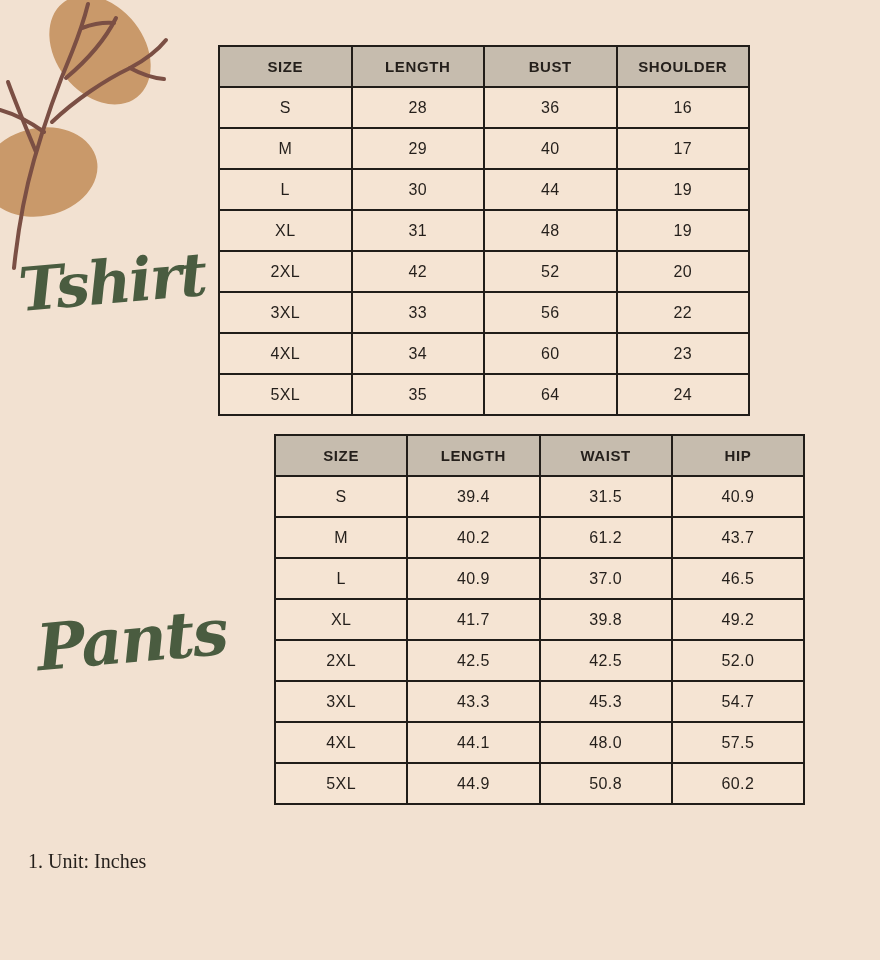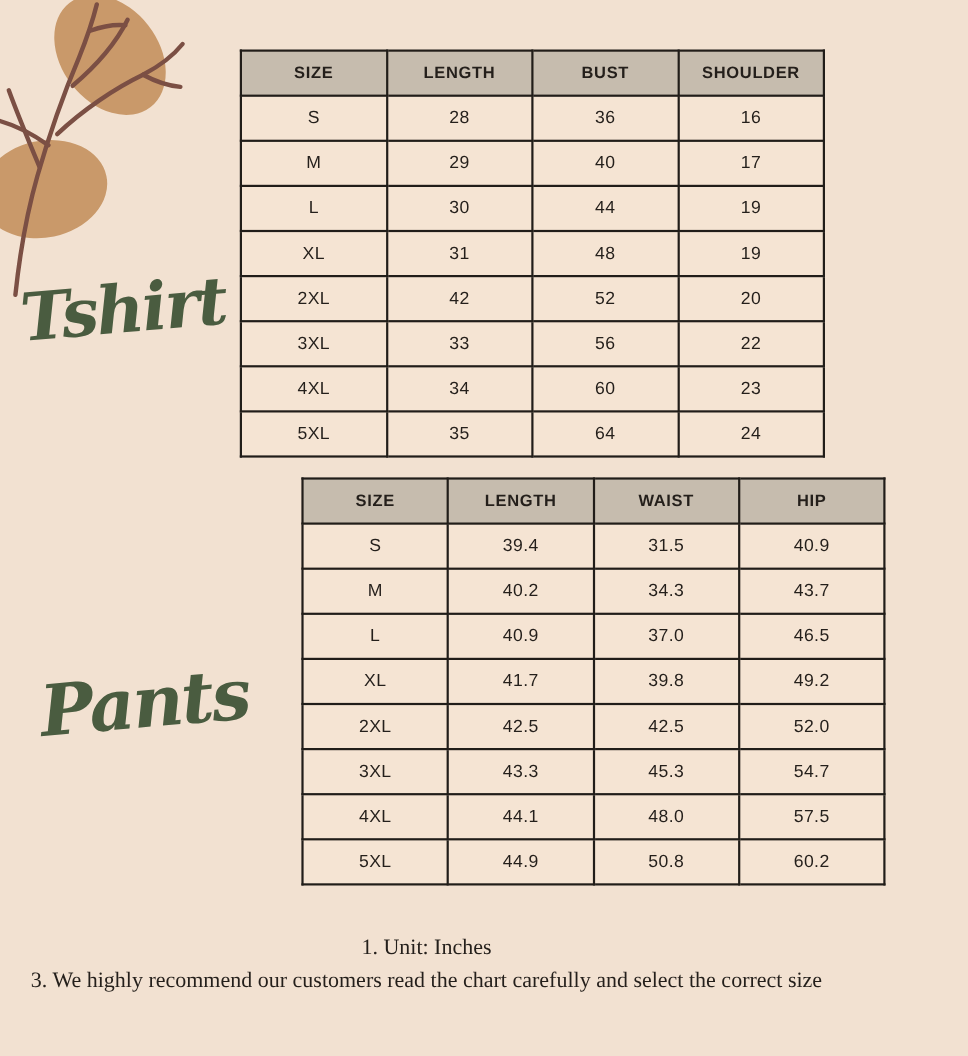--- a/index.html
+++ b/index.html
@@ -175,21 +175,21 @@
     <tbody>
       <tr>
         <td>S</td>
         <td>39.4</td>
         <td>31.5</td>
         <td>40.9</td>
       </tr>
       <tr>
         <td>M</td>
         <td>40.2</td>
-        <td>34.3</td>
+        <td>61.2</td>
         <td>43.7</td>
       </tr>
       <tr>
         <td>L</td>
         <td>40.9</td>
         <td>37.0</td>
         <td>46.5</td>
       </tr>
       <tr>
         <td>XL</td>
@@ -219,14 +219,13 @@
         <td>5XL</td>
         <td>44.9</td>
         <td>50.8</td>
         <td>60.2</td>
       </tr>
     </tbody>
   </table>
 
 <div class="notes">
   <div>1. Unit: Inches</div>
-  <div>3. We highly recommend our customers read the chart carefully and select the correct size</div>
 </div>
 
 </body></html>

